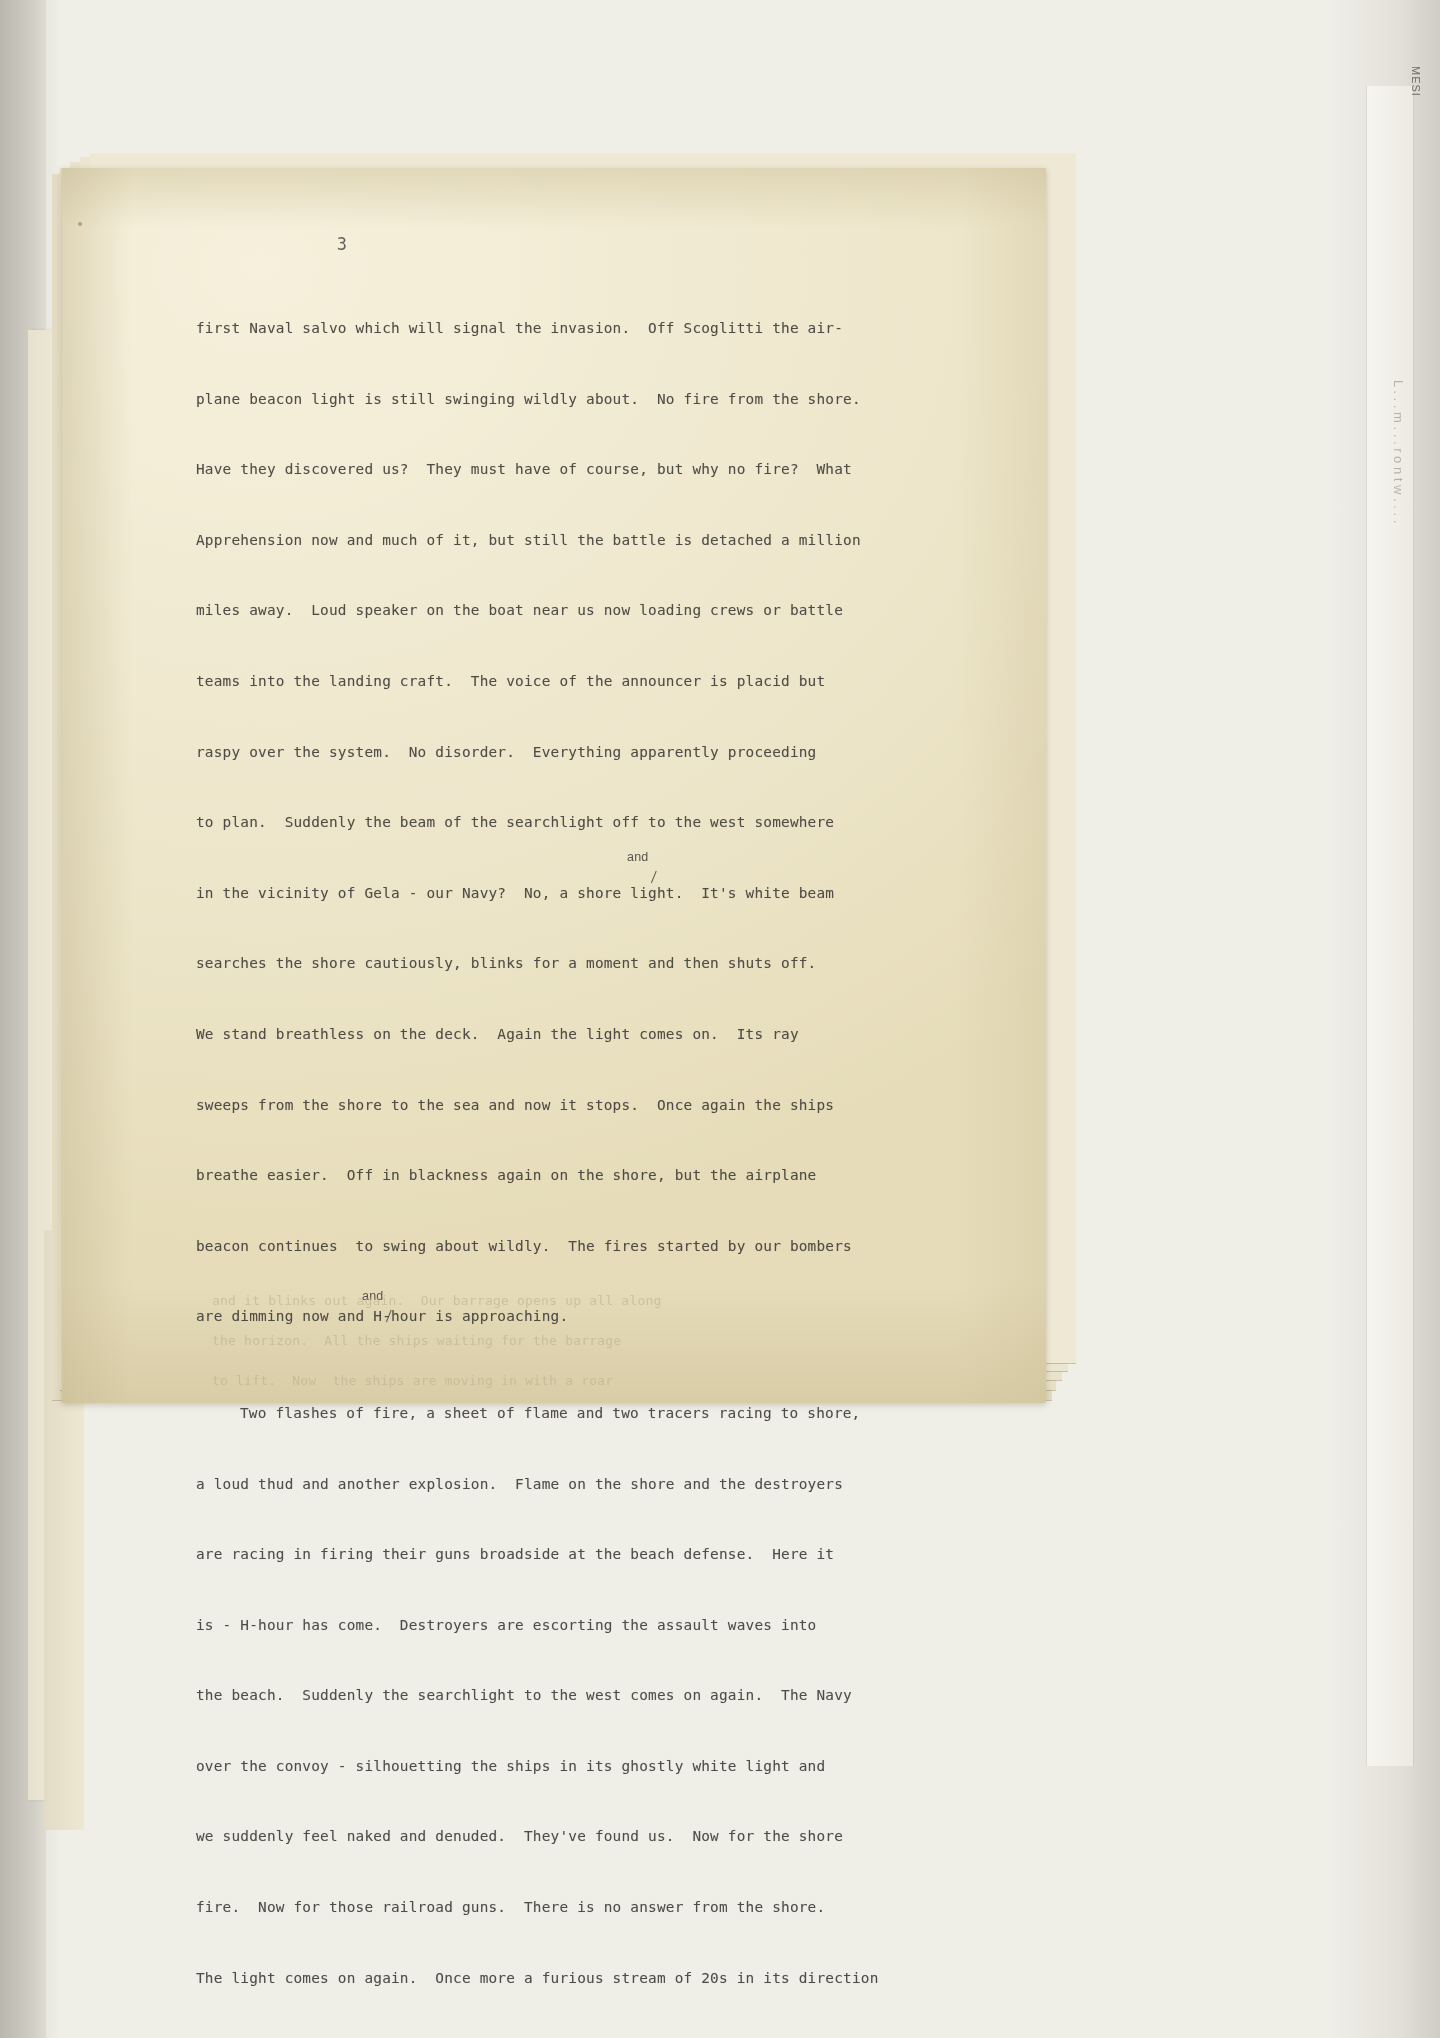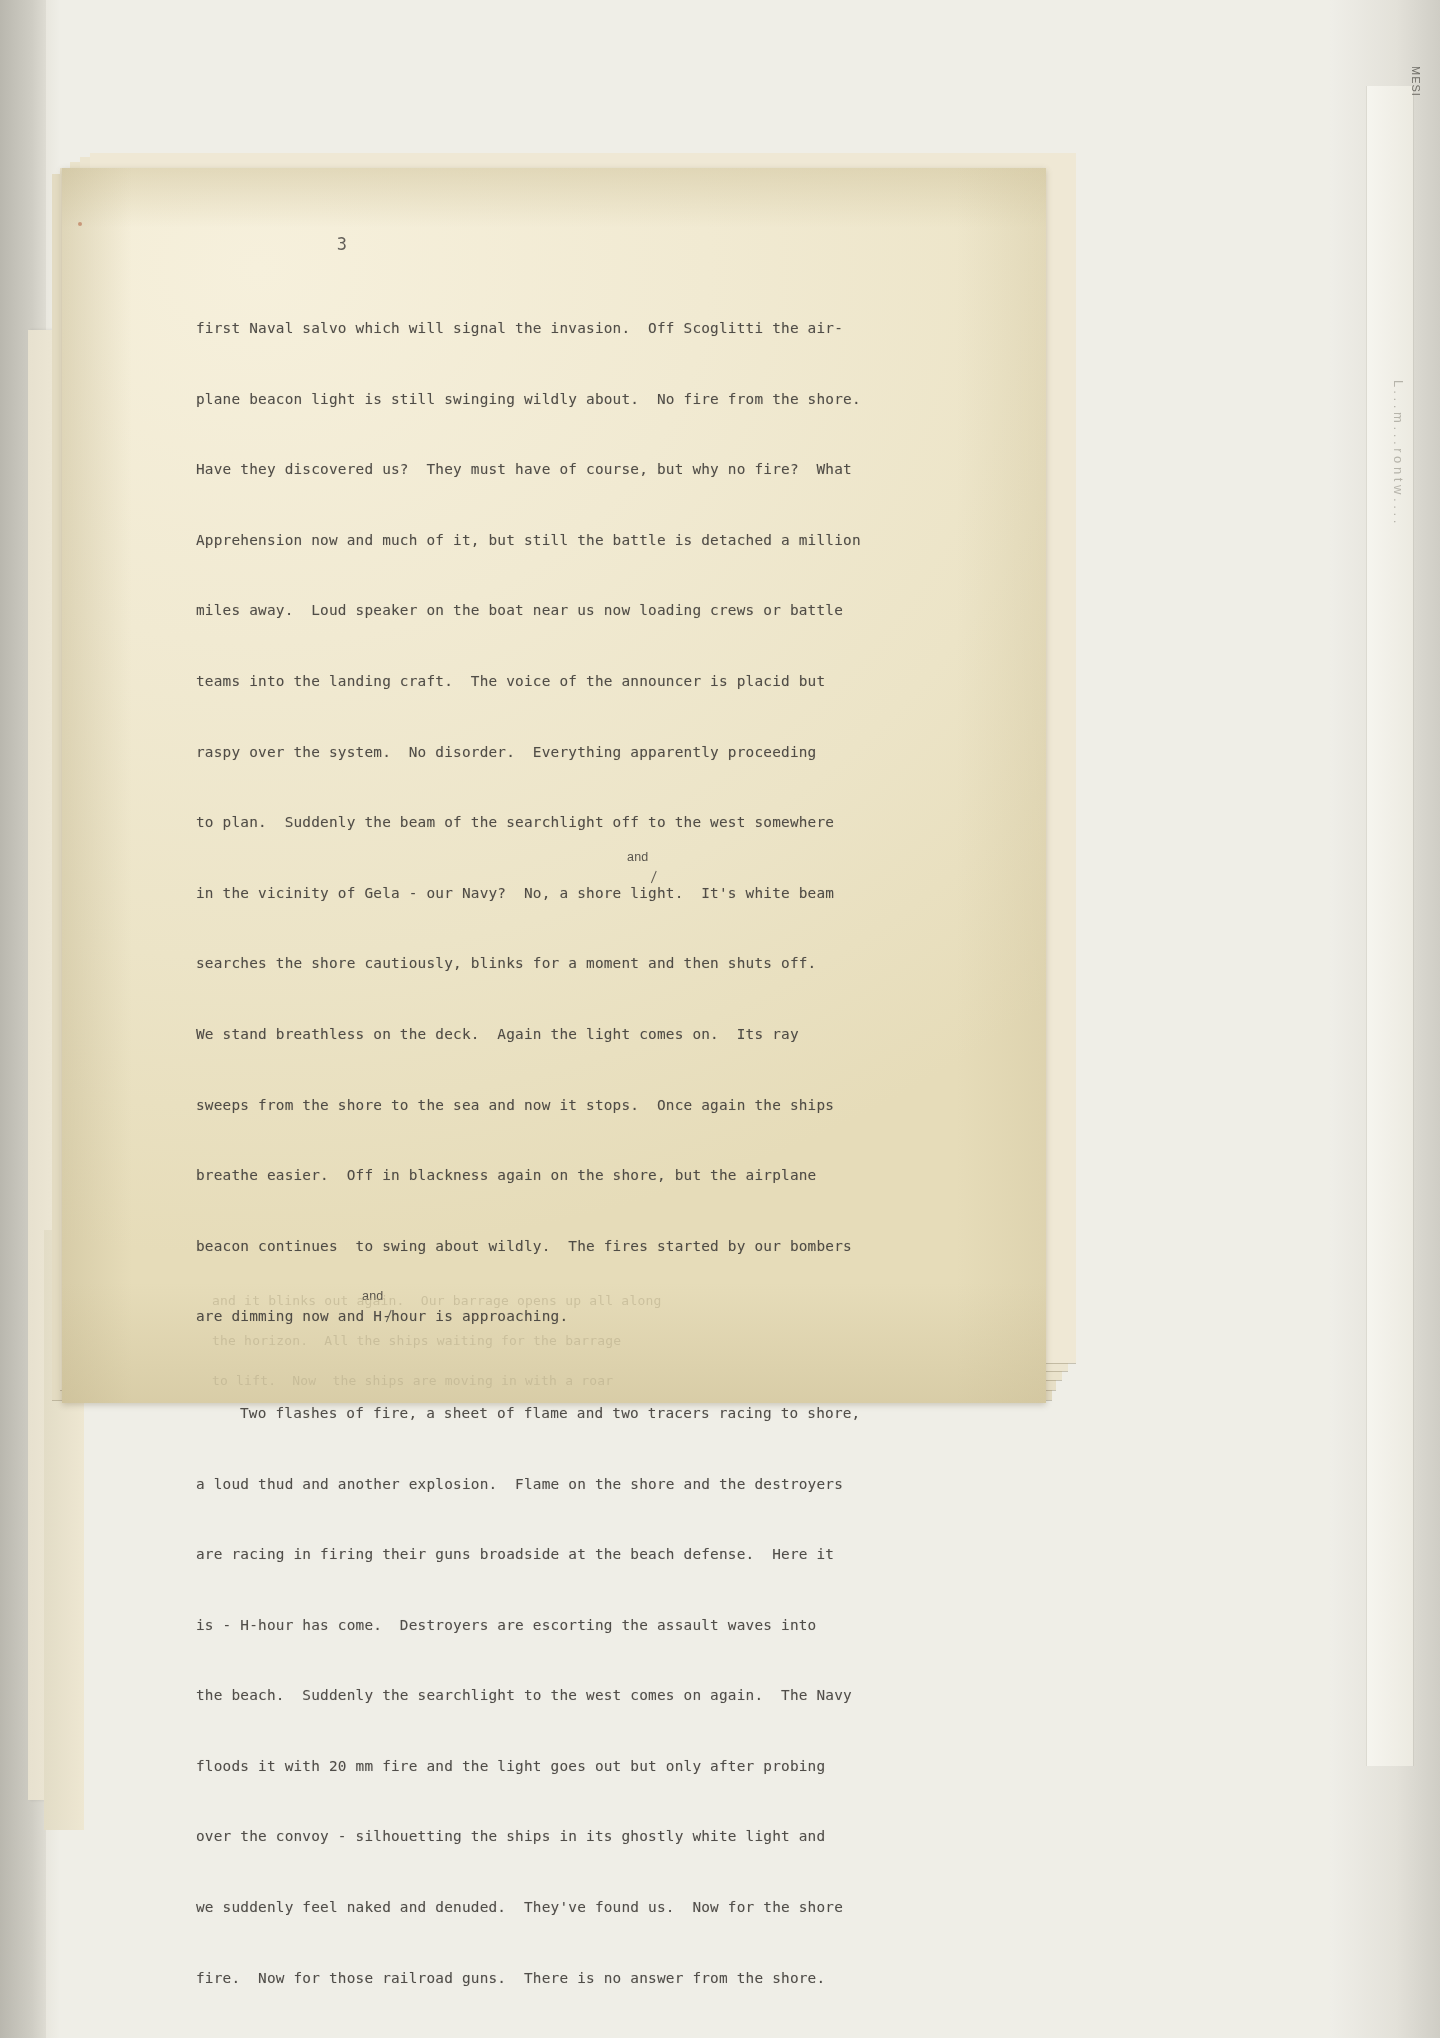--- a/index.html
+++ b/index.html
@@ -244,21 +244,20 @@
           <div class="line">sweeps from the shore to the sea and now it stops.  Once again the ships</div>
           <div class="line">breathe easier.  Off in blackness again on the shore, but the airplane</div>
           <div class="line">beacon continues  to swing about wildly.  The fires started by our bombers</div>
           <div class="line">are dimming now and H-hour is approaching.</div>
           <div class="blank"></div>
           <div class="line indent">Two flashes of fire, a sheet of flame and two tracers racing to shore,</div>
           <div class="line">a loud thud and another explosion.  Flame on the shore and the destroyers</div>
           <div class="line">are racing in firing their guns broadside at the beach defense.  Here it</div>
           <div class="line">is - H-hour has come.  Destroyers are escorting the assault waves into</div>
           <div class="line">the beach.  Suddenly the searchlight to the west comes on again.  The Navy</div>
-          <div class="line">floods it with 20 mm fire and the light goes out but only after probing</div>
           <div class="line">over the convoy - silhouetting the ships in its ghostly white light and</div>
           <div class="line">we suddenly feel naked and denuded.  They've found us.  Now for the shore</div>
           <div class="line">fire.  Now for those railroad guns.  There is no answer from the shore.</div>
           <div class="line">The light comes on again.  Once more a furious stream of 20s in its direction</div>
         </div>
       <div id="inserts">
           <div class="insert" style="left: 565px; top: 682px;">and</div>
           <div class="strike" style="left: 591px; top: 704px;"></div>
           <div class="insert" style="left: 300px; top: 1121px;">and</div>
           <div class="strike" style="left: 326px; top: 1143px;"></div>

